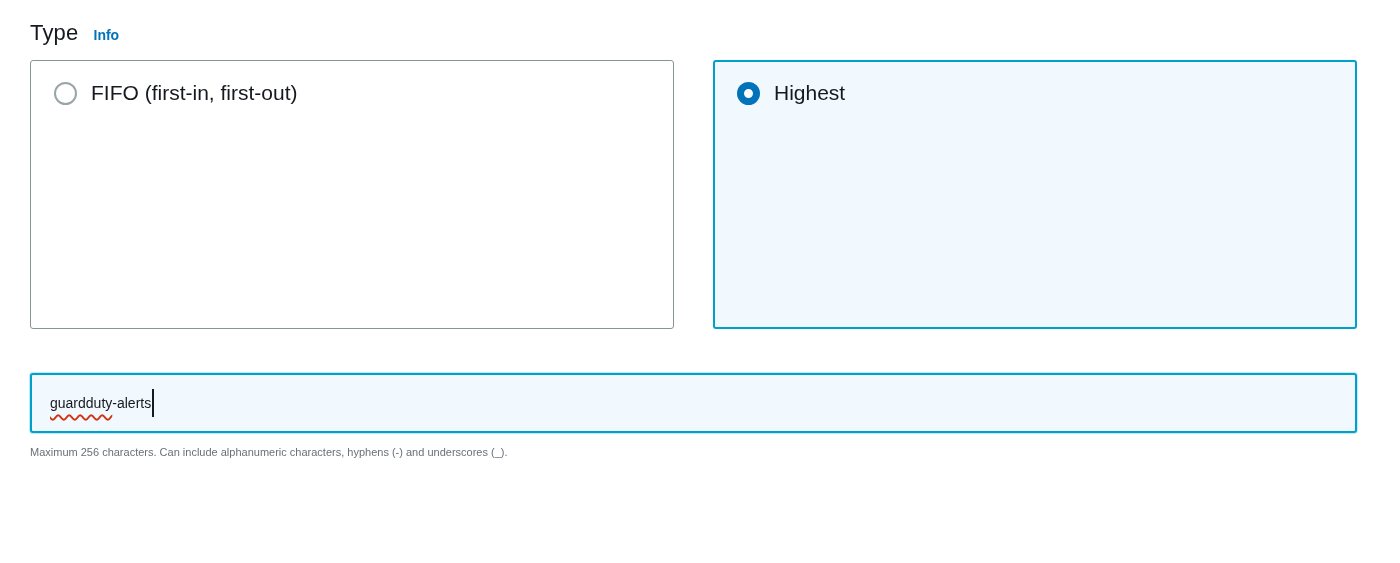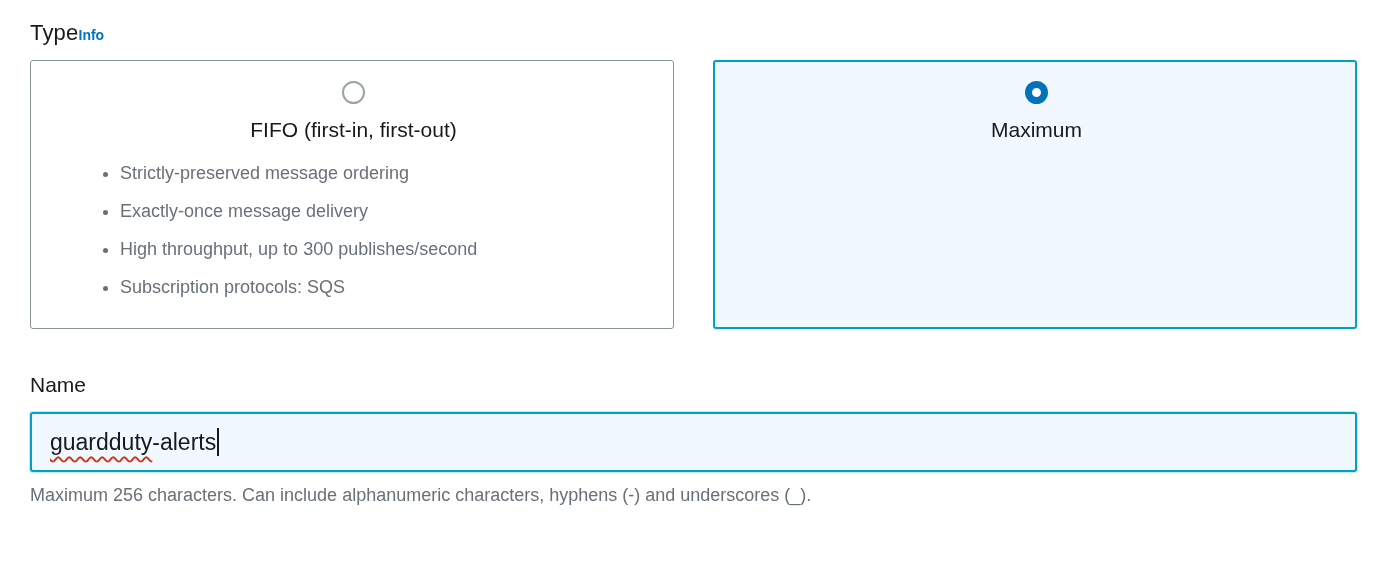--- a/index.html
+++ b/index.html
@@ -15,38 +15,38 @@
   html,body{margin:0;padding:0;background:#fff;}
   body{
     width:1400px;height:563px;
     font-family:"Liberation Sans","DejaVu Sans",sans-serif;
     color:var(--text-dark);
     overflow:hidden;
   }
   .page{padding:20px 43px 0 30px;width:1400px;height:563px;}
 
   
-  .label-row{display:flex;align-items:baseline;}
+  .label-row{display:flex;align-items:baseline;gap:15px;}
   .field-label{font-size:22px;font-weight:500;color:var(--text-dark);letter-spacing:.2px;}
   .info-link{font-size:14px;font-weight:700;color:var(--accent-blue);text-decoration:none;cursor:pointer;}
   .field-desc{margin-top:6px;font-size:17px;color:var(--text-gray);}
 
   
   .tiles{margin-top:14px;display:flex;gap:39px;}
   .tile{
     flex:1;height:269px;background:#fff;
     border:1px solid var(--border-gray);border-radius:3px;
     padding:20px 20px 0 23px;cursor:pointer;
   }
   .tile.selected{
     background:var(--selected-bg);
     border:2px solid var(--focus-teal);
     padding:19px 19px 0 22px;
   }
-  .tile-header{display:flex;align-items:center;gap:14px;flex-direction:column;}
+  .tile-header{display:flex;align-items:center;gap:14px;}
   .tile-title{font-size:21px;color:var(--text-dark);}
   .radio{
     width:23px;height:23px;border-radius:50%;background:#fff;
     border:2px solid #9aa5a8;flex:0 0 23px;
   }
   .radio.checked{border:7px solid var(--accent-blue);}
   .tile ul{
     margin:17px 0 0;padding:0 0 0 66px;
     font-size:18px;color:var(--text-gray);
   }
@@ -55,73 +55,66 @@
 
   
   .name-section{margin-top:44px;}
   .name-label{font-size:21px;color:var(--text-dark);}
   .text-input{
     margin-top:15px;height:60px;width:1327px;
     background:var(--selected-bg);
     border:2px solid var(--focus-teal);border-radius:3px;
     box-shadow:0 0 1px 1px rgba(0,161,201,.25);
     display:flex;align-items:center;
-    padding:0 18px;font-size:23px;color:var(--text-dark);
+    padding:0 18px;font-size:14px;color:var(--text-dark);
     cursor:text;white-space:pre;
   }
   .misspelled{
     text-decoration:underline;
     text-decoration-style:wavy;
     text-decoration-color:var(--error-red);
     text-decoration-thickness:1.5px;
     text-underline-offset:6px;
   }
   .caret{
     display:inline-block;width:2px;height:28px;
     background:var(--text-dark);margin-left:1px;
   }
-  .field-helper{margin-top:13px;font-size:18px;color:var(--text-gray);}
+  .field-helper{margin-top:13px;font-size:11px;color:var(--text-gray);}
 </style>
 </head>
 <body>
 
 <div class="page">
 
   <div>
     <div class="label-row">
       <span class="field-label">Type</span>
       <a class="info-link">Info</a>
     </div>
 
     <div class="tiles">
 
       <div class="tile">
         <div class="tile-header">
           <span class="radio"></span>
           <span class="tile-title">FIFO (first-in, first-out)</span>
         </div>
-        <ul>
-          <li>Strictly-preserved message ordering</li>
-          <li>Exactly-once message delivery</li>
-          <li>High throughput, up to 300 publishes/second</li>
-          <li>Subscription protocols: SQS</li>
-        </ul>
       </div>
 
       <div class="tile selected">
         <div class="tile-header">
           <span class="radio checked"></span>
-          <span class="tile-title">Maximum</span>
+          <span class="tile-title">Highest</span>
         </div>
       </div>
 
     </div>
   </div>
 
   <div class="name-section">
-    <div class="name-label">Name</div>
     <div class="text-input">
       <span class="misspelled">guardduty</span><span>-alerts</span><span class="caret"></span>
     </div>
     <div class="field-helper">Maximum 256 characters. Can include alphanumeric characters, hyphens (-) and underscores (_).</div>
   </div>
 
 </div>
 
 </body></html>

